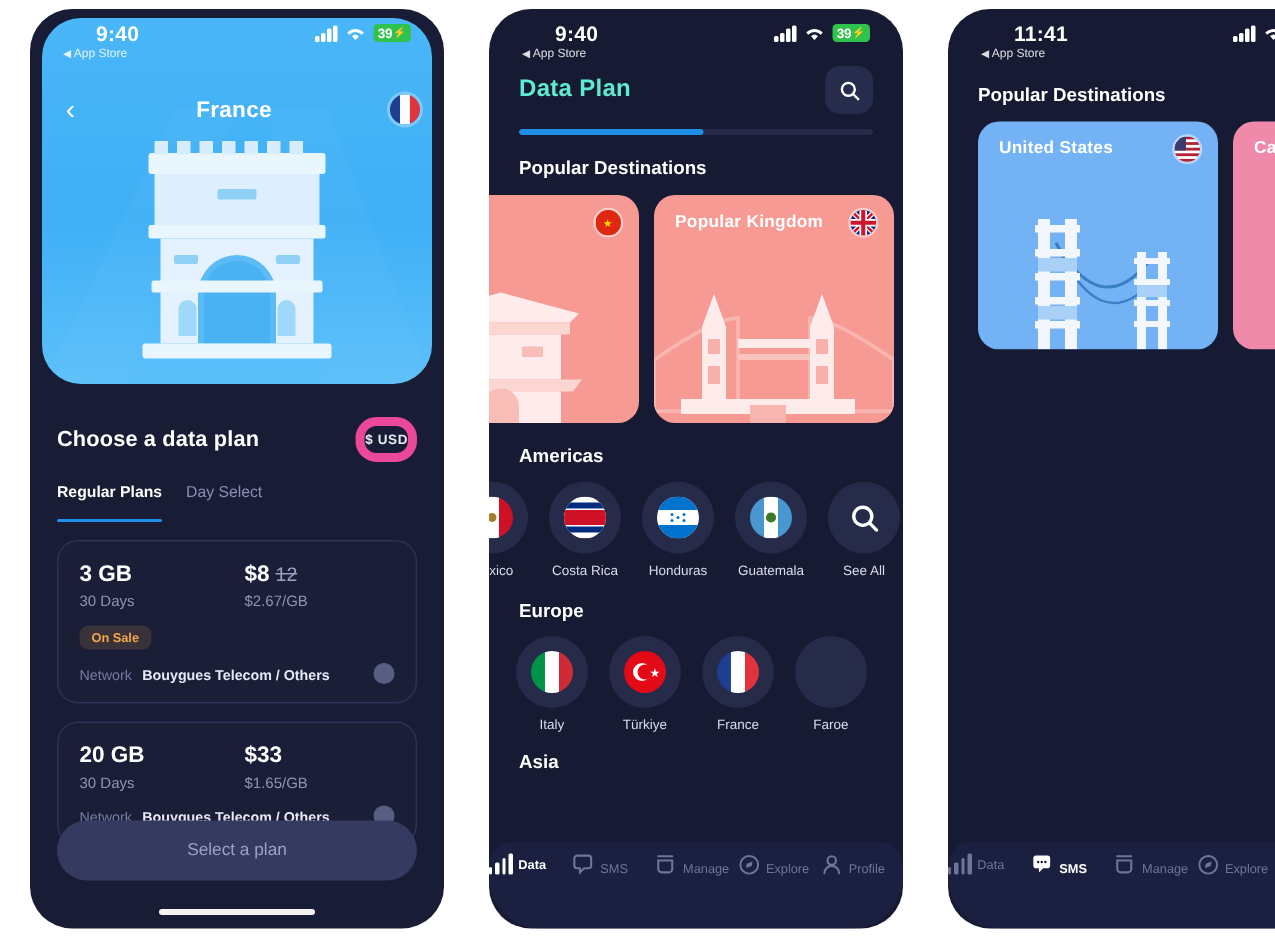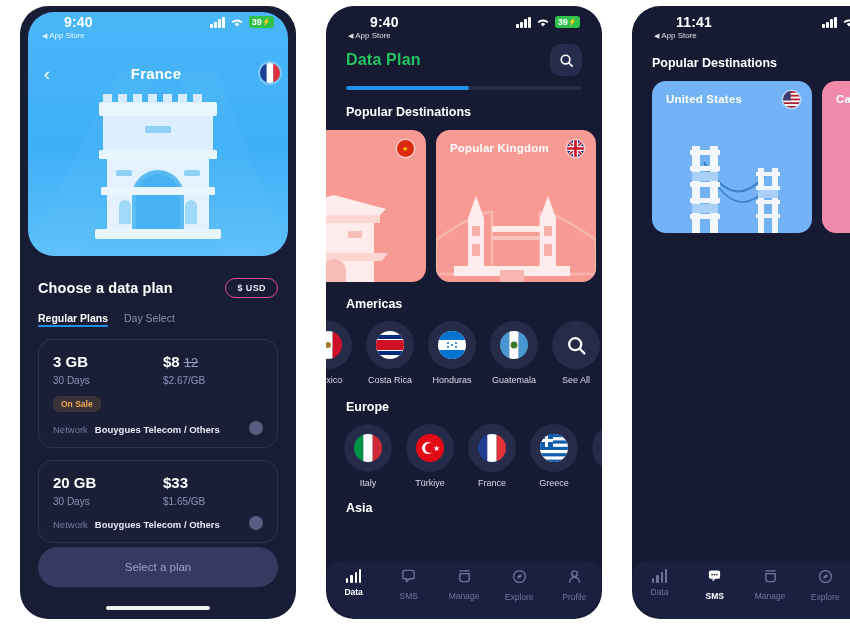--- a/index.html
+++ b/index.html
@@ -77,25 +77,25 @@
   .flag-btn {
     width: 20px; height: 20px; border-radius: 50%; overflow: hidden;
     box-shadow: 0 0 0 2px rgba(255,255,255,.30); flex: 0 0 auto; cursor:pointer;
   }
   .arch-wrap { position:absolute; left:0; right:0; top: 72px; display:flex; justify-content:center; }
 
   .sheet { position: absolute; left: 0; right: 0; top: 250px; bottom: 0; padding: 0 18px; }
   .sheet-head { display:flex; align-items:center; justify-content:space-between; padding-top: 22px;}
   .sheet-title { color: #fff; font-size: 14.5px; font-weight: bold; letter-spacing:.1px;}
   .usd-pill {
-    border: 1px solid #ec4899; border-radius: 14px; padding: 4px 11px;
+    border: 6px solid #ec4899; border-radius: 14px; padding: 4px 0;
     color: #e8eaf5; font-size: 9px; font-weight: bold; letter-spacing: .4px; cursor:pointer;
   }
   .tabs { display: flex; gap: 16px; margin-top: 14px; }
-  .tab { font-size: 10.5px; color: #8a90b4; padding-bottom: 3px; cursor:pointer; position: relative;}
+  .tab { font-size: 10.5px; color: #8a90b4; padding-bottom: 14px; cursor:pointer; position: relative;}
   .tab.active { color: #ffffff; font-weight: bold; }
   .tab.active::after {
     content:""; position:absolute; left:0; right:0; bottom:0; height: 2.5px;
     background: #1f8fe8; border-radius: 2px;
   }
   .plan-card {
     margin-top: 12px; border: 1px solid #2c3358; border-radius: 14px;
     padding: 13px 14px 12px 14px; background: rgba(255,255,255,.012); position: relative;
   }
   .plan-row1 { display:flex; align-items: baseline; }
@@ -122,21 +122,21 @@
     display:flex; align-items:center; justify-content:center; cursor:pointer;
   }
   .home-indicator {
     position:absolute; left:50%; transform: translateX(-50%); bottom: 9px;
     width: 104px; height: 4px; border-radius: 3px; background:#fff; opacity:.95;
   }
 
   
   .p2, .p3 { background: #161a32; }
   .apphead { display:flex; align-items:center; justify-content:space-between; padding: 2px 20px 0 20px; }
-  .apptitle { color:#22c55e; font-size: 16px; font-weight: bold; letter-spacing:.2px;text-align:center;}
+  .apptitle { color:#5eead4; font-size: 16px; font-weight: bold; letter-spacing:.2px;text-align:center;}
   .head-btn {
     width: 32px; height: 32px; border-radius: 10px; background:#262c4c;
     display:flex; align-items:center; justify-content:center; cursor:pointer; color:#fff;
   }
   .progress { margin: 10px 20px 0 20px; height: 4px; border-radius: 3px; background:#262b49; position:relative; overflow:hidden;}
   .progress > i { position:absolute; left:0; top:0; bottom:0; width: 52%; background:#1f8fe8; border-radius:3px; display:block;}
   .sec-title { color:#fff; font-size: 12.5px; font-weight: bold; margin: 15px 0 0 20px; }
 
   .dest-row { display:flex; gap: 10px; margin-top: 11px; padding-left: 0; }
   .dest-card { height: 152px; border-radius: 14px; position:relative; overflow:hidden; flex: 0 0 auto; cursor:pointer;}
@@ -151,21 +151,21 @@
   }
   .flagcircle .fg { width: 28px; height: 28px; border-radius: 50%; overflow:hidden; }
   .flaglabel { color:#d8dbeb; font-size: 9px; margin-top: 6px; white-space: nowrap; }
 
   
   .tabbar {
     position:absolute; left:0; right:0; bottom: 0; height: 58px;
     background: #1b2040; display:flex; align-items:flex-start; padding-top: 8px;
     border-top-left-radius: 16px; border-top-right-radius: 16px;
   }
-  .tabitem { flex:1; display:flex; flex-direction:column; align-items:center; gap:4px; cursor:pointer; color:#6f7599;}
+  .tabitem { flex:1; display:flex; align-items:center; gap:4px; cursor:pointer; color:#6f7599;}
   .tabitem.active { color:#ffffff; }
   .tabitem .tlabel { font-size: 8.5px; }
   .tabitem.active .tlabel { font-weight: bold; }
   .bars { display:flex; align-items:flex-end; gap: 2px; height: 14px;}
   .bars i { width: 2.4px; background: currentColor; border-radius: 1px; display:block;}
   .bars i:nth-child(1){height:5px} .bars i:nth-child(2){height:8px}
   .bars i:nth-child(3){height:11px} .bars i:nth-child(4){height:14px}
 
   .clip { overflow:hidden; }
 </style>
@@ -495,38 +495,20 @@
             <div class="flagcircle">
                 <div class="fg"><svg width="28" height="28" viewBox="0 0 28 28">
                     <rect width="9.3" height="28" fill="#1f3d91"></rect>
                     <rect x="9.3" width="9.4" height="28" fill="#fff"></rect>
                     <rect x="18.7" width="9.3" height="28" fill="#e0333b"></rect>
                   </svg></div>
               </div>
             <div class="flaglabel">France</div>
           </div>
           <div class="flagcell">
-            <div class="flagcircle">
-                <div class="fg"><svg width="28" height="28" viewBox="0 0 28 28">
-                    <rect width="28" height="28" fill="#fff"></rect>
-                    <g fill="#0d5eaf">
-                      <rect y="0" width="28" height="3.2"></rect>
-                      <rect y="6.4" width="28" height="3.2"></rect>
-                      <rect y="12.8" width="28" height="3.2"></rect>
-                      <rect y="19.2" width="28" height="3.2"></rect>
-                      <rect y="25.6" width="28" height="2.4"></rect>
-                    </g>
-                    <rect width="13" height="13" fill="#0d5eaf"></rect>
-                    <rect x="5" y="0" width="3" height="13" fill="#fff"></rect>
-                    <rect x="0" y="5" width="13" height="3" fill="#fff"></rect>
-                  </svg></div>
-              </div>
-            <div class="flaglabel">Greece</div>
-          </div>
-          <div class="flagcell">
             <div class="flagcircle"></div>
             <div class="flaglabel">Faroe</div>
           </div>
         </div>
       </div>
 
       <div class="sec-title" style="margin-top:13px;">Asia</div>
 
       <div class="tabbar">
         <div class="tabitem active">

